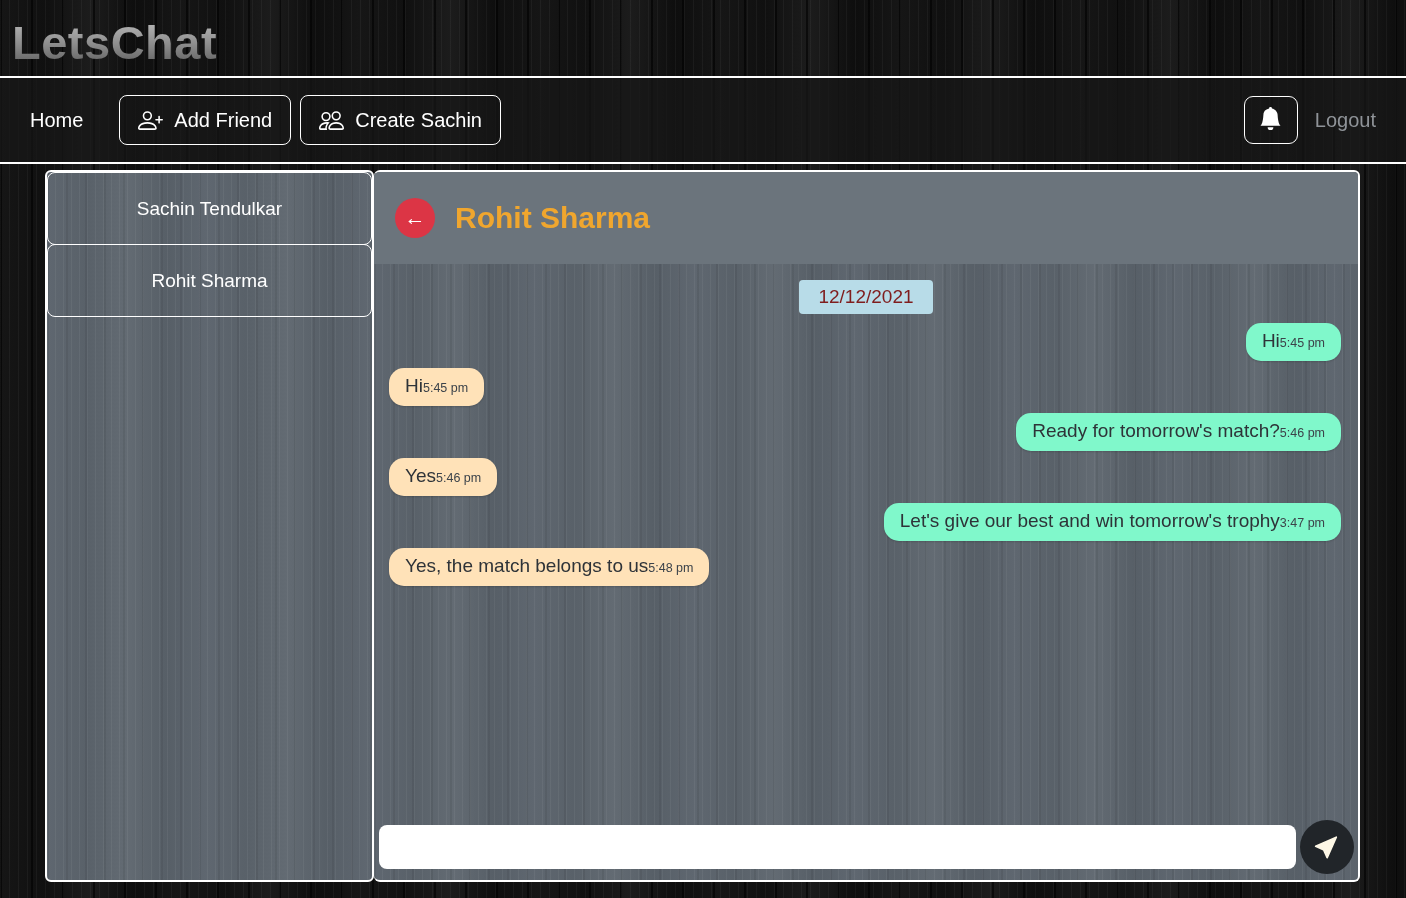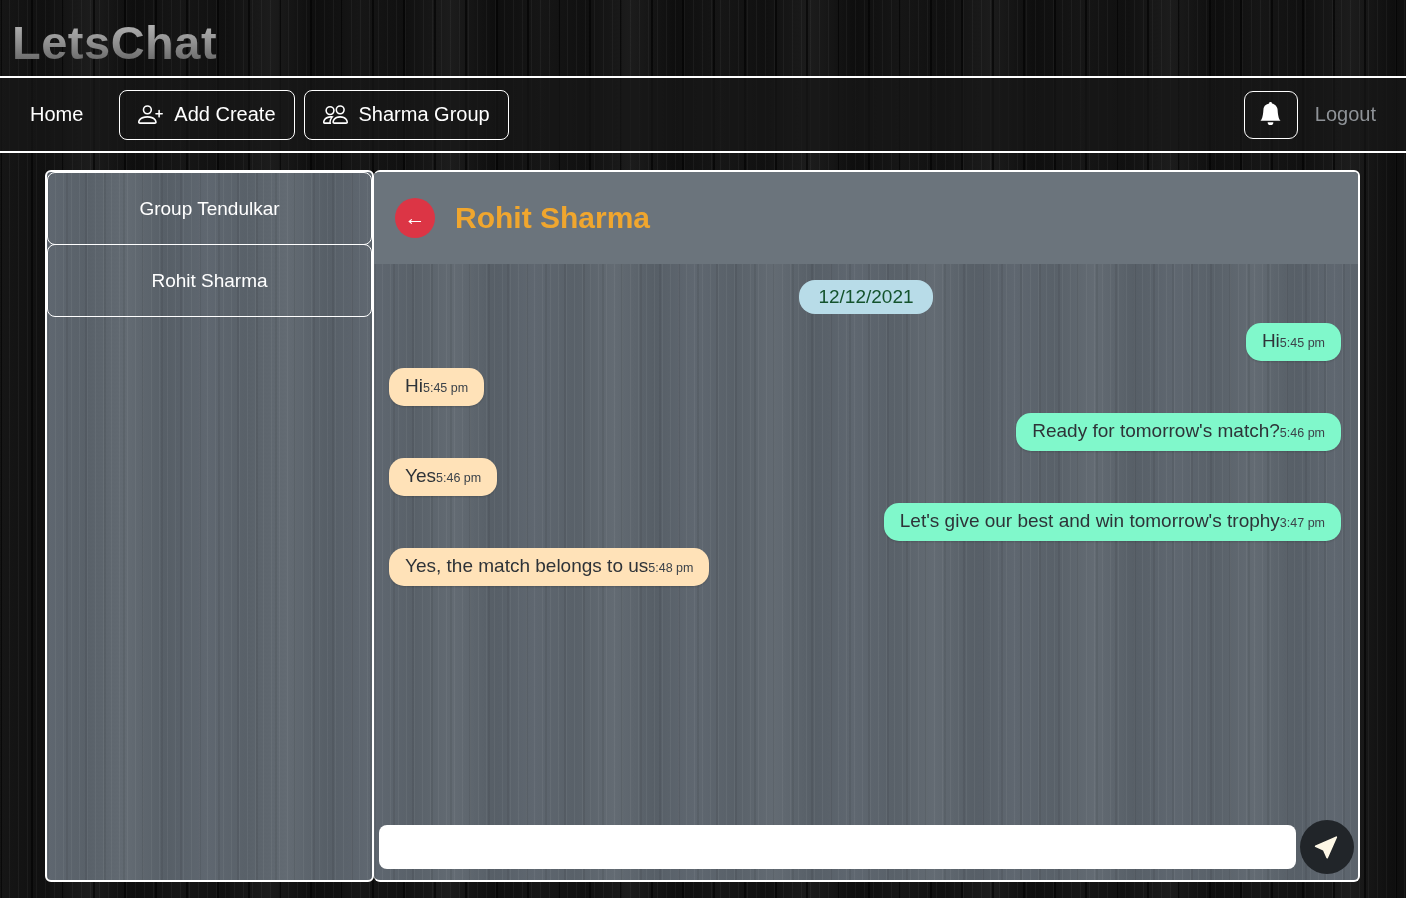--- a/index.html
+++ b/index.html
@@ -21,21 +21,21 @@
   }
   
   .brandbar{position:absolute;top:0;left:0;right:0;height:84px;display:flex;align-items:center;padding-left:12px;}
   .brand{
     font-size:47px;font-weight:700;letter-spacing:0.5px;
     background:linear-gradient(180deg,#c2c2c2 0%,#909090 50%,#585858 100%);
     -webkit-background-clip:text;background-clip:text;color:transparent;
   }
   
   .nav{
-    position:absolute;top:76px;left:0;right:0;height:77px;box-sizing:border-box;
+    position:absolute;top:76px;left:0;right:0;height:88px;box-sizing:border-box;
     background:rgba(24,24,24,0.72);
     border-top:2px solid #fff;border-bottom:2px solid #fff;
     display:flex;align-items:center;padding:0 30px;color:#fff;font-size:20px;
   }
   .home-link{margin-right:36px;cursor:pointer;}
   .nav-btn{
     display:flex;align-items:center;gap:11px;border:1px solid #fff;border-radius:8px;
     padding:0 18px;height:50px;background:transparent;color:#fff;font-size:20px;
     font-family:inherit;cursor:pointer;margin-right:9px;
   }
@@ -64,22 +64,22 @@
   .chat-header{height:92px;flex:none;background:#6b747c;display:flex;align-items:center;padding:0 21px;gap:20px;}
   .back-btn{
     width:40px;height:40px;border-radius:50%;border:none;background:var(--back-button-bg,#dc3545);
     color:#fff;font-size:21px;font-weight:700;display:flex;align-items:center;justify-content:center;
     cursor:pointer;font-family:inherit;
   }
   .chat-title{color:var(--chat-title,#f0a62e);font-size:30px;font-weight:700;}
   .chat-body{flex:1;overflow:hidden;padding-top:16px;}
   .date-row{display:flex;justify-content:center;margin-bottom:9px;}
   .date-badge{
-    background:var(--date-badge-bg,#b8dce8);color:#14532d;font-size:19px;
-    padding:6px 19px;border-radius:16px;
+    background:var(--date-badge-bg,#b8dce8);color:#7f1d1d;font-size:19px;
+    padding:6px 19px;border-radius:4px;
   }
   .msg-row{display:flex;padding:0 17px 0 15px;margin-bottom:7px;}
   .msg-row.right{justify-content:flex-end;}
   .bubble{
     display:flex;align-items:baseline;gap:0;padding:7px 16px 9px;border-radius:15px;
     font-size:19px;color:#2e3338;box-shadow:0 1px 2px rgba(0,0,0,0.15);
   }
   .msg-row.right .bubble{background:var(--outgoing-bubble,#80f8cb);}
   .msg-row.left .bubble{background:var(--incoming-bubble,#ffe2b8);}
   .bubble .time{font-size:12.5px;color:#3c434a;white-space:nowrap;}
@@ -103,48 +103,48 @@
 <nav class="nav">
   <div class="home-link">Home</div>
 
   <button class="nav-btn">
     <span>
       <svg width="25" height="25" viewBox="0 0 16 16" fill="#fff" xmlns="http://www.w3.org/2000/svg">
         <path d="M6 8a3 3 0 1 0 0-6 3 3 0 0 0 0 6zm2-3a2 2 0 1 1-4 0 2 2 0 0 1 4 0zm4 8c0 1-1 1-1 1H1s-1 0-1-1 1-4 6-4 6 3 6 4zm-1-.004c-.001-.246-.154-.986-.832-1.664C9.516 10.68 8.289 10 6 10c-2.29 0-3.516.68-4.168 1.332-.678.678-.83 1.418-.832 1.664h10z"></path>
         <path d="M13.5 5a.5.5 0 0 1 .5.5V7h1.5a.5.5 0 0 1 0 1H14v1.5a.5.5 0 0 1-1 0V8h-1.5a.5.5 0 0 1 0-1H13V5.5a.5.5 0 0 1 .5-.5z"></path>
       </svg>
     </span>
-    <span>Add Create</span>
+    <span>Add Friend</span>
   </button>
 
   <button class="nav-btn">
     <span>
       <svg width="25" height="25" viewBox="0 0 16 16" fill="#fff" xmlns="http://www.w3.org/2000/svg">
         <path d="M15 14s1 0 1-1-1-4-5-4-5 3-5 4 1 1 1 1h8zm-7.978-1A.261.261 0 0 1 7 12.996c.001-.264.167-1.03.76-1.72C8.312 10.629 9.282 10 11 10c1.717 0 2.687.63 3.24 1.276.593.69.758 1.457.76 1.72l-.008.002a.274.274 0 0 1-.014.002H7.022zM11 7a2 2 0 1 0 0-4 2 2 0 0 0 0 4zm3-2a3 3 0 1 1-6 0 3 3 0 0 1 6 0zM6.936 9.28a5.88 5.88 0 0 0-1.23-.247A7.35 7.35 0 0 0 5 9c-4 0-5 3-5 4 0 .667.333 1 1 1h4.216A2.238 2.238 0 0 1 5 13c0-1.01.377-2.042 1.09-2.904.243-.294.526-.569.846-.816zM4.92 10A5.493 5.493 0 0 0 4 13H1c0-.26.164-1.03.76-1.724.545-.636 1.492-1.256 3.16-1.275zM1.5 5.5a3 3 0 1 1 6 0 3 3 0 0 1-6 0zm3-2a2 2 0 1 0 0 4 2 2 0 0 0 0-4z"></path>
       </svg>
     </span>
-    <span>Sharma Group</span>
+    <span>Create Sachin</span>
   </button>
 
   <div class="nav-right">
     <button class="bell-btn">
       <span>
         <svg width="23" height="23" viewBox="0 0 16 16" fill="#fff" xmlns="http://www.w3.org/2000/svg">
           <path d="M8 16a2 2 0 0 0 2-2H6a2 2 0 0 0 2 2zm.995-14.901a1 1 0 1 0-1.99 0A5.002 5.002 0 0 0 3 6c0 1.098-.5 6-2 7h14c-1.5-1-2-5.902-2-7 0-2.42-1.72-4.44-4.005-4.901z"></path>
         </svg>
       </span>
     </button>
     <div class="logout">Logout</div>
   </div>
 </nav>
 
 <main class="main">
   <aside class="sidebar graywood">
   <div class="contact">
-    <span>Group Tendulkar</span>
+    <span>Sachin Tendulkar</span>
   </div>
 
 
   <div class="contact">
     <span>Rohit Sharma</span>
   </div>
 </aside>
 
   <section class="chat graywood">
     <div class="chat-header">

